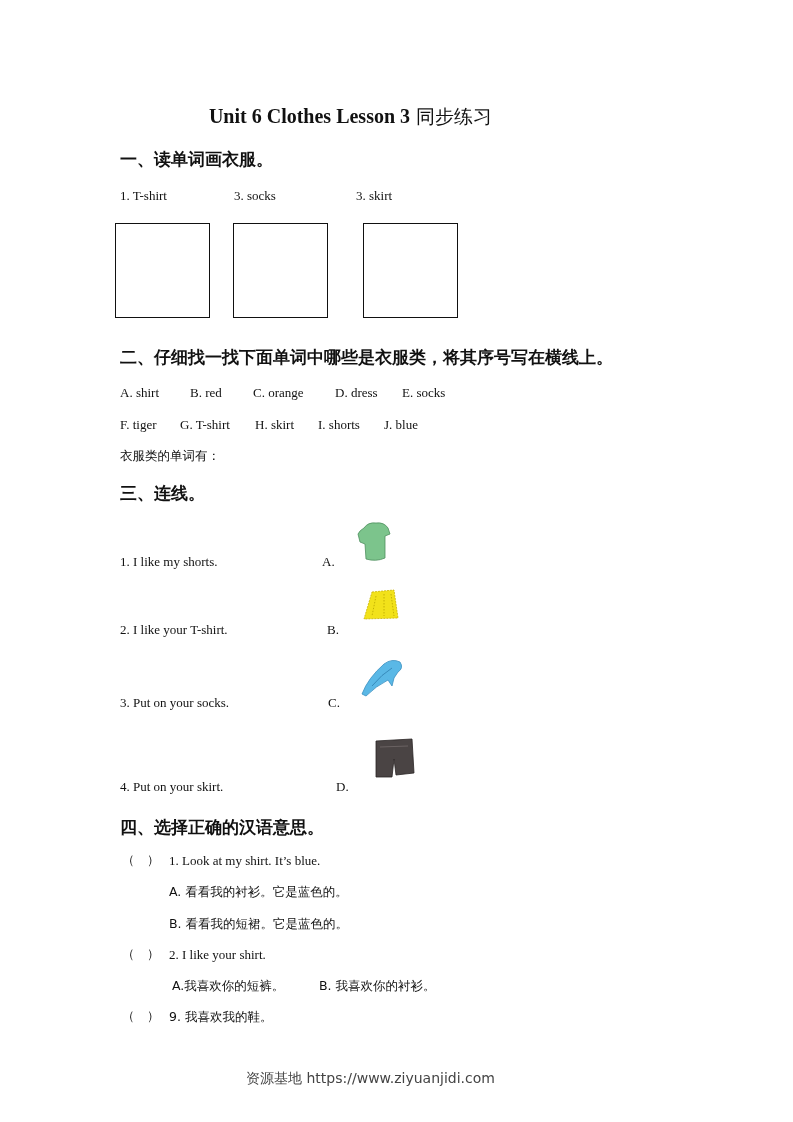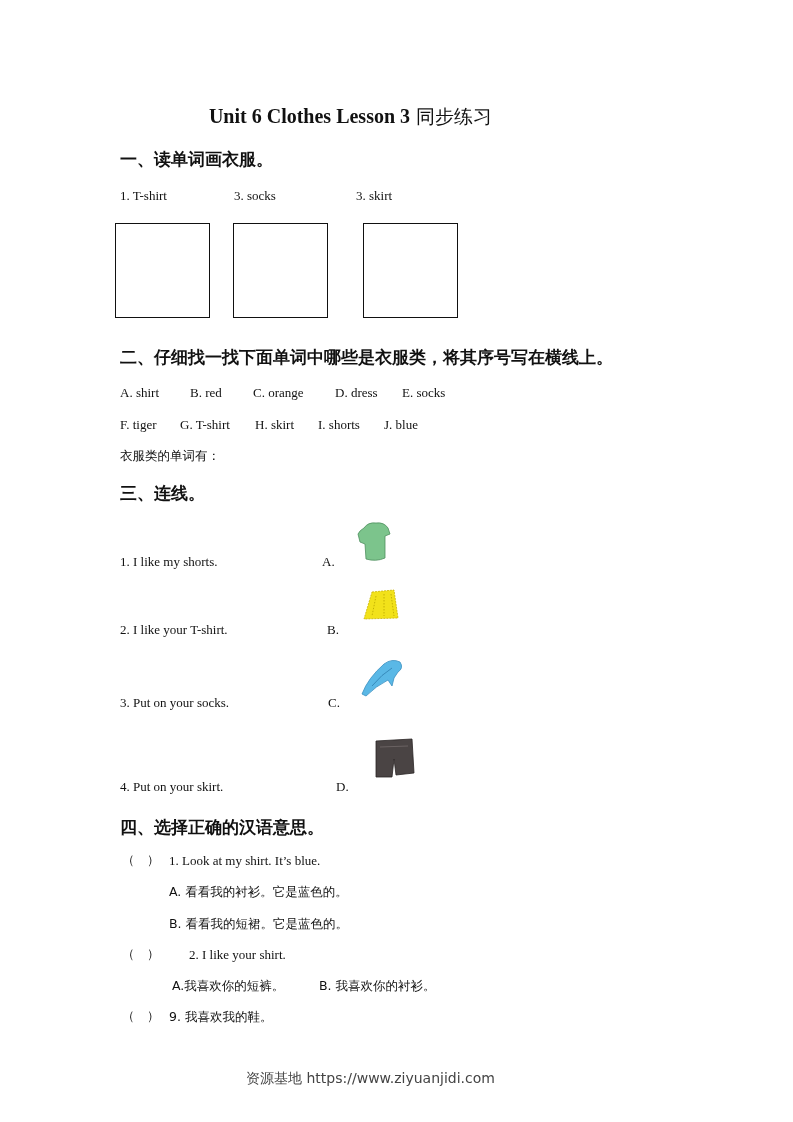--- a/index.html
+++ b/index.html
@@ -73,20 +73,20 @@
 </svg>
 
 <div class="abs sec" style="left:120px;top:816px;">四、选择正确的汉语意思。</div>
 
 <div class="abs cnt" style="left:122px;top:852px;">（　）</div>
 <div class="abs t" style="left:169px;top:853px;">1. Look at my shirt. It’s blue.</div>
 <div class="abs cnt" style="left:169px;top:884px;">A.  看看我的衬衫。它是蓝色的。</div>
 <div class="abs cnt" style="left:169px;top:916px;">B.  看看我的短裙。它是蓝色的。</div>
 
 <div class="abs cnt" style="left:122px;top:946px;">（　）</div>
-<div class="abs t" style="left:169px;top:947px;margin-left:20px;">2. I like your shirt.</div>
+<div class="abs t" style="left:169px;top:947px;">2. I like your shirt.</div>
 <div class="abs cnt" style="left:172px;top:978px;">A.我喜欢你的短裤。</div>
 <div class="abs cnt" style="left:319px;top:978px;">B.  我喜欢你的衬衫。</div>
 
 <div class="abs cnt" style="left:122px;top:1008px;">（　）</div>
 <div class="abs cnt" style="left:169px;top:1009px;">9.  我喜欢我的鞋。</div>
 
 <div class="abs footer">资源基地 https://www.ziyuanjidi.com</div>
 
 </body></html>

